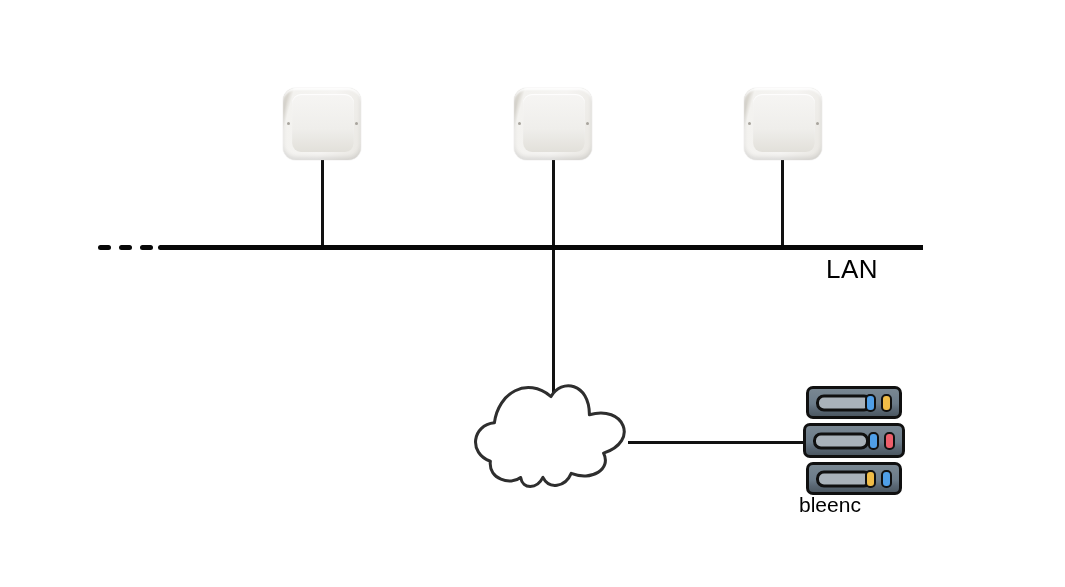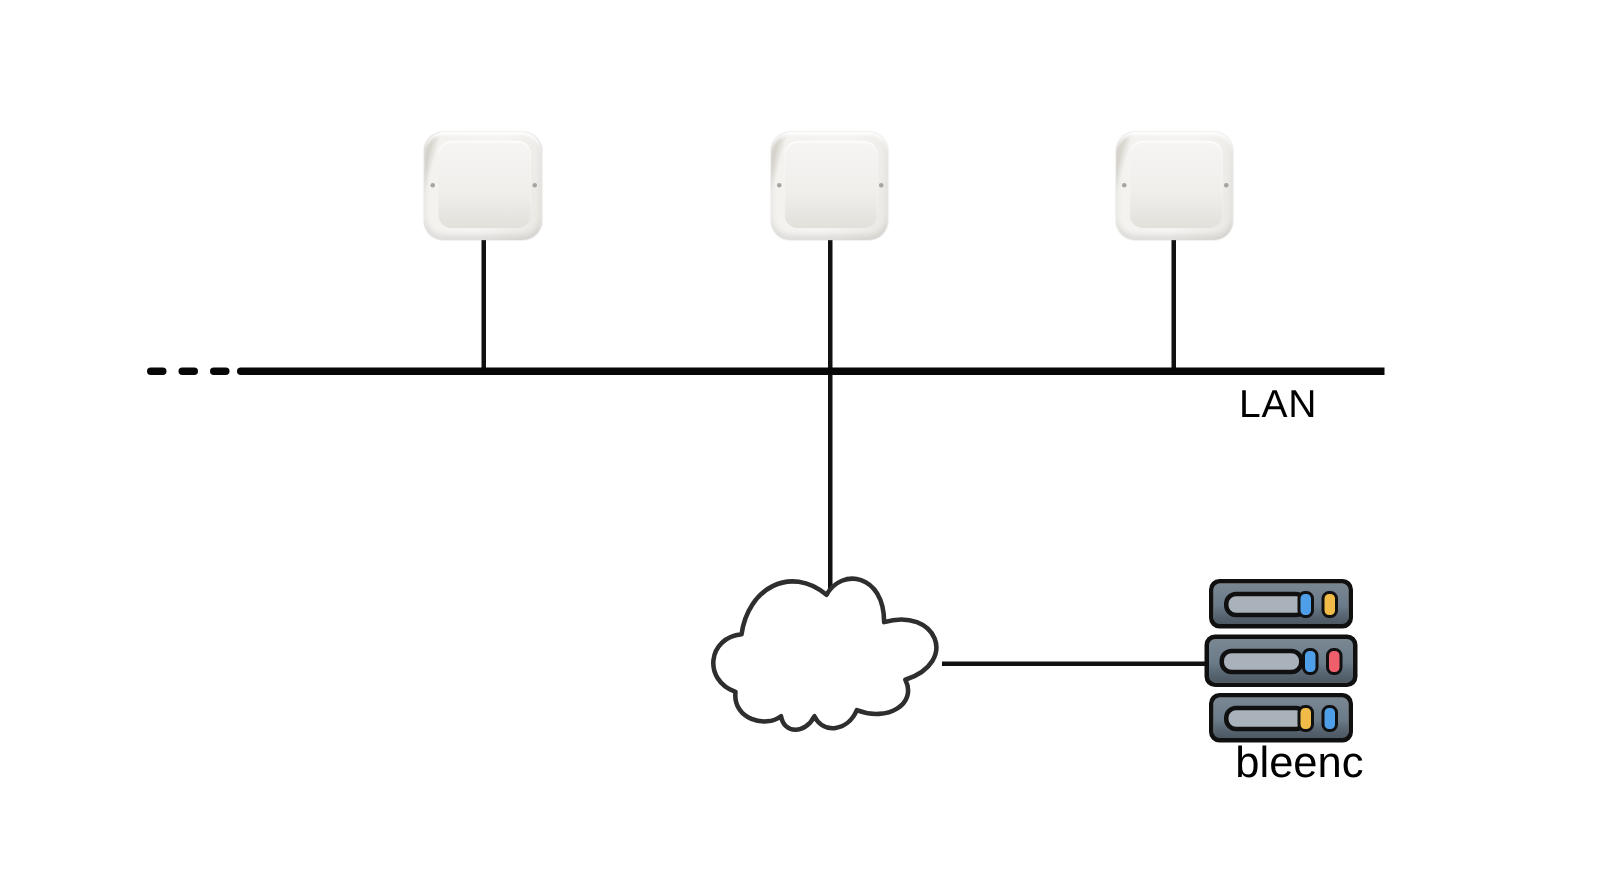--- a/index.html
+++ b/index.html
@@ -23,21 +23,21 @@
   .screw-l{left:4px;}
   .screw-r{right:3px;}
   
   .vline{position:absolute;width:2.5px;background:#111;}
   .hline{position:absolute;height:2.5px;background:#111;}
   .lan-solid{position:absolute;height:5px;background:#070707;border-radius:3px;}
   .lan-dash{position:absolute;height:5px;width:13px;background:#070707;border-radius:3px;}
   
   .lbl{position:absolute;color:#000;}
   .lbl-lan{font-size:26px;letter-spacing:0.5px;}
-  .lbl-server{font-size:29px;text-align:right;width:110px;}
+  .lbl-server{font-size:21px;text-align:left;width:110px;}
   
   .cloud{position:absolute;z-index:3;}
   
   .server{position:absolute;width:96px;z-index:3;}
   .srv-unit{
     position:relative;height:33px;margin-bottom:4px;box-sizing:border-box;
     border:3px solid #101010;border-radius:7px;
     background:linear-gradient(180deg,#798792 0%,#6b7b89 55%,#596673 78%,#4c5862 100%);
   }
   .srv-unit.wide{margin-left:-3px;margin-right:-3px;height:35px;}

